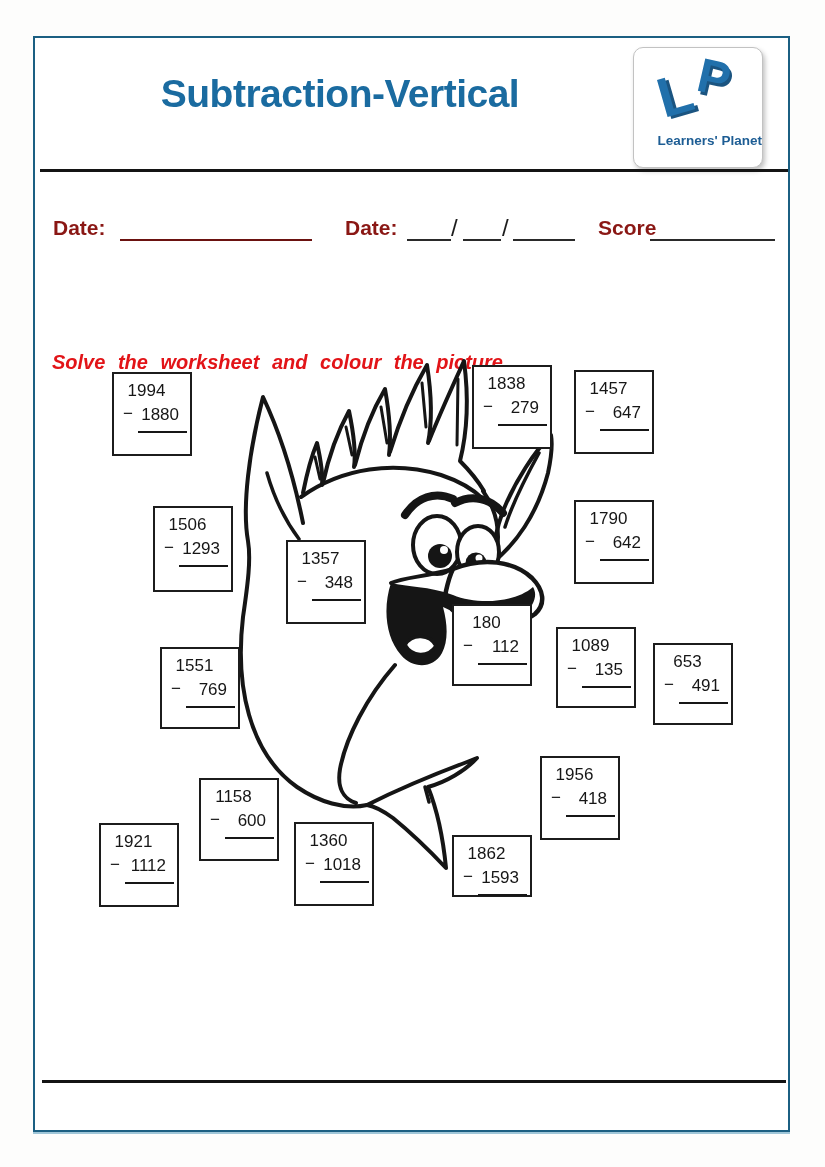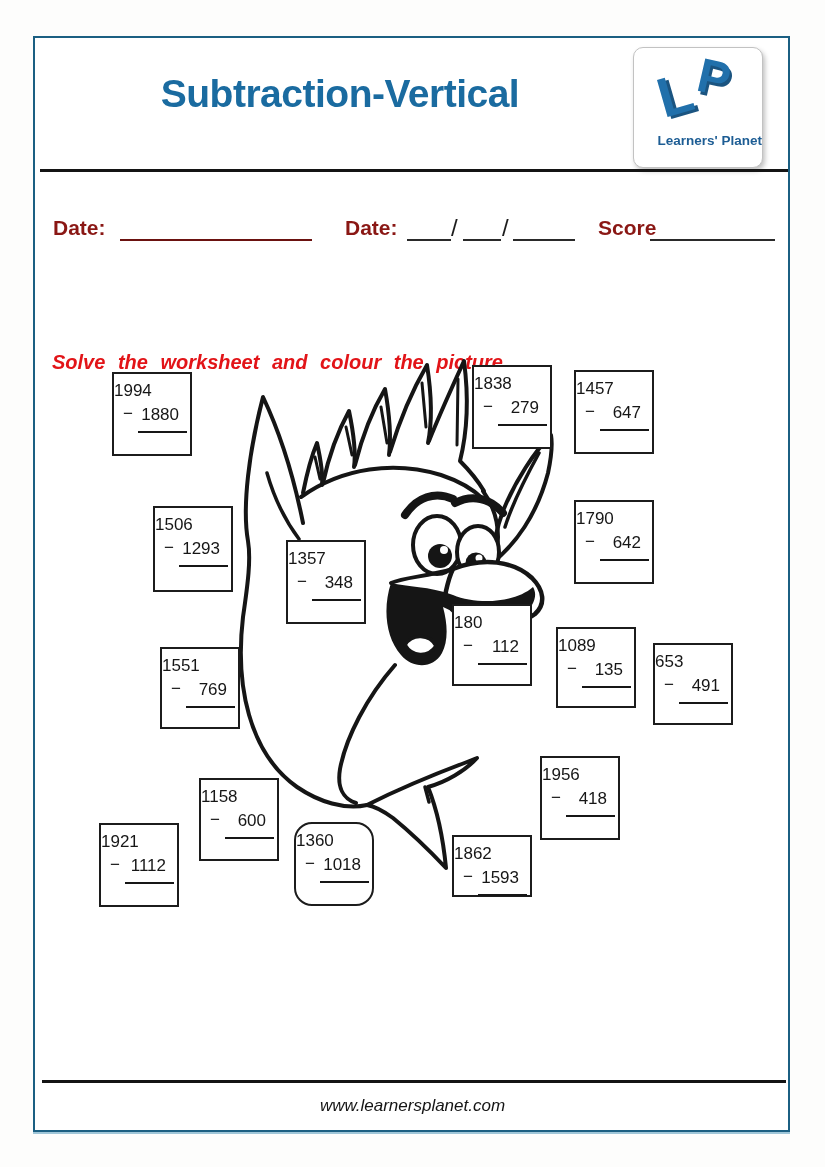--- a/index.html
+++ b/index.html
@@ -29,21 +29,21 @@
   .slash { position:absolute; top:214px; font-size:24px; color:#1c1c1c; }
   .wtitle { position:absolute; left:0; top:272px; width:806px; text-align:center;
             font-size:27px; font-weight:bold; color:#2323cd; letter-spacing:0.5px; }
   .instruction { position:absolute; left:52px; top:331px; font-size:20px; font-weight:bold;
             font-style:italic; color:#e21418; word-spacing:7px;margin-top:20px; }
   
   .fish { position:absolute; left:215px; top:355px; width:385px; height:570px; z-index:1; }
   
   .pbox { position:absolute; width:80px; height:84px; background:#ffffff;
           border:2px solid #1c1c1c; z-index:2; font-size:17px; color:#161616; }
-  .pbox .row1 { margin-top:7px; padding-right:11px; text-align:left; line-height:20px; }
+  .pbox .row1 { margin-top:7px; padding-right:11px; text-align:center; line-height:20px; }
   .pbox .row2 { position:relative; margin-top:4px; padding-right:11px; text-align:right; line-height:20px; }
   .pbox .minus { position:absolute; left:9px; top:-1px; }
   .pbox .ansline { position:absolute; top:57px; right:3px; width:64%; height:0;
           border-top:2px solid #161616; }
   .footer-url { position:absolute; left:0; top:1096px; width:825px; text-align:center;
           font-size:17px; font-style:italic; color:#141414; }
 </style>
 </head>
 <body>
 
@@ -173,26 +173,25 @@
   <div class="pbox" style="left:199px; top:778px; height:83px;">
     <div class="row1">1158</div>
     <div class="row2"><span class="minus">−</span><span>600</span></div>
     <div class="ansline"></div>
   </div>
   <div class="pbox" style="left:99px; top:823px;">
     <div class="row1">1921</div>
     <div class="row2"><span class="minus">−</span><span>1112</span></div>
     <div class="ansline"></div>
   </div>
-  <div class="pbox" style="left:294px; top:822px;border-radius:18px;">
+  <div class="pbox" style="left:294px; top:822px;">
     <div class="row1">1360</div>
     <div class="row2"><span class="minus">−</span><span>1018</span></div>
     <div class="ansline"></div>
   </div>
   <div class="pbox" style="left:452px; top:835px; height:62px;">
     <div class="row1">1862</div>
     <div class="row2"><span class="minus">−</span><span>1593</span></div>
     <div class="ansline"></div>
   </div>
 
   <div class="hline-bottom"></div>
-  <div class="footer-url">www.learnersplanet.com</div>
 </div>
 
 </body></html>

